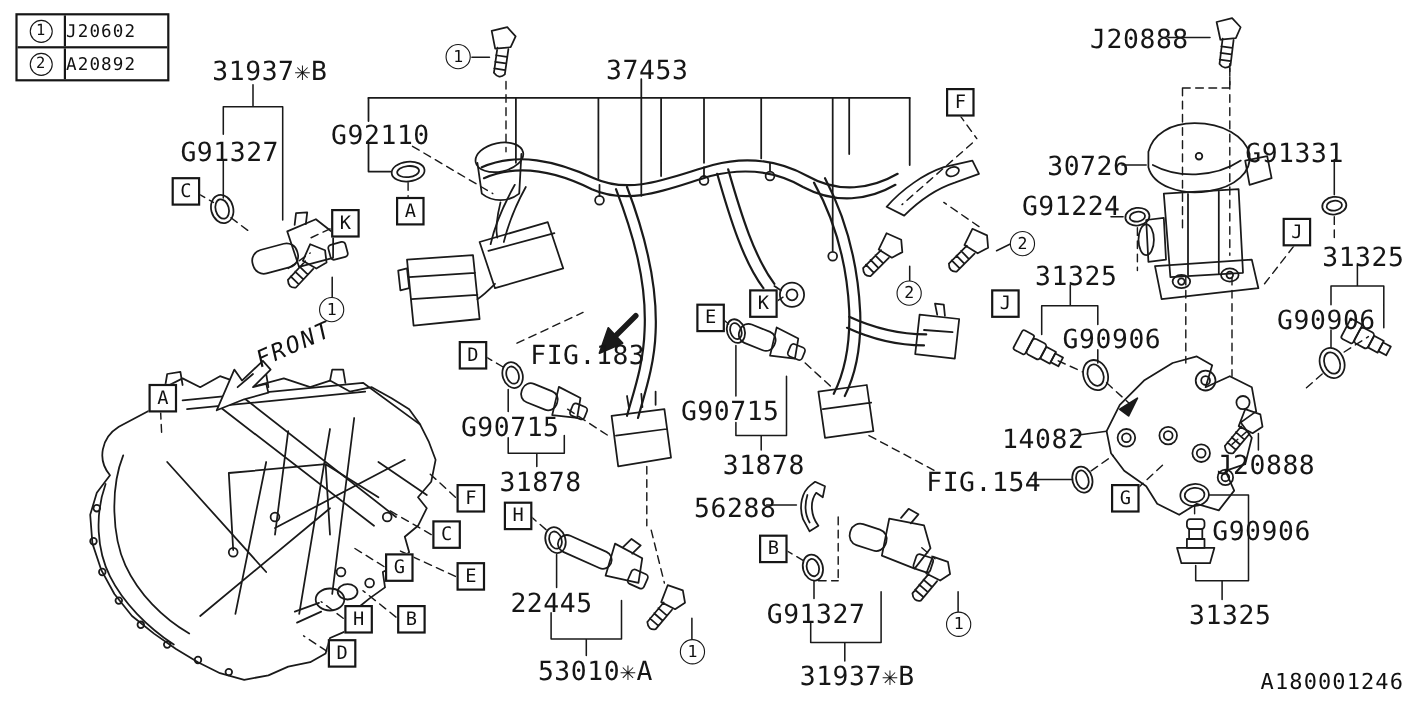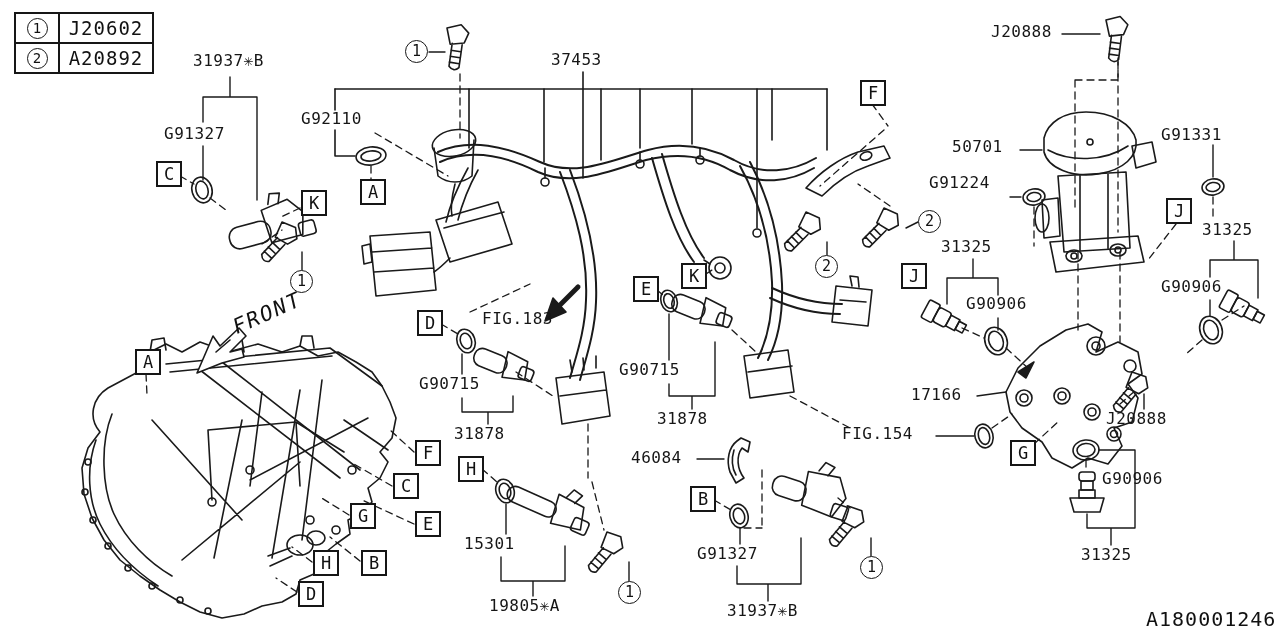--- a/index.html
+++ b/index.html
@@ -1,30 +1,30 @@
 <!DOCTYPE html>
 <html><head>
 <meta charset="utf-8">
 <style>
   html,body{margin:0;padding:0;background:#fff;}
   #stage{position:relative;width:1280px;height:640px;background:#ffffff;overflow:hidden;
          font-family:"DejaVu Sans Mono","DejaVu Sans",monospace;color:#111;}
   #art{position:absolute;left:0;top:0;}
-  .lbl{position:absolute;font-size:16px;line-height:1;letter-spacing:.5px;white-space:nowrap;color:#161616;}
+  .lbl{position:absolute;font-size:24px;line-height:1;letter-spacing:.5px;white-space:nowrap;color:#161616;}
   .cbox{position:absolute;width:22px;height:22px;border:2px solid #161616;background:#fff;
         display:flex;align-items:center;justify-content:center;font-size:17px;line-height:1;}
   .ccirc{position:absolute;width:21px;height:21px;border:1.6px solid #161616;border-radius:50%;background:#fff;
         display:flex;align-items:center;justify-content:center;font-size:15px;line-height:1;}
   #legend{position:absolute;left:14px;top:12px;border:2px solid #161616;background:#fff;}
   #legend .row{display:flex;align-items:center;height:28px;}
   #legend .row + .row{border-top:2px solid #161616;}
   #legend .cnum{width:42px;display:flex;align-items:center;justify-content:center;border-right:2px solid #161616;align-self:stretch;}
   #legend .cnum span{width:19px;height:19px;border:1.5px solid #161616;border-radius:50%;
         display:flex;align-items:center;justify-content:center;font-size:14px;}
-  #legend .code{width:92px;text-align:center;font-size:19px;letter-spacing:1px;}
+  #legend .code{width:92px;font-size:16px;letter-spacing:1px;}
   #front{position:absolute;left:229px;top:317px;font-size:21px;font-style:italic;letter-spacing:2px;
         transform:rotate(-24deg);transform-origin:left top;}
   #drawno{position:absolute;left:1146px;top:607px;font-size:20px;letter-spacing:1px;}
 </style>
 </head>
 <body>
 
 <div id="stage">
 
 <svg id="art" width="1280" height="640" viewBox="0 0 1280 640" fill="none" stroke="#1a1a1a" stroke-width="1.6" stroke-linecap="round" stroke-linejoin="round">
@@ -307,39 +307,39 @@
     </div>
   </div>
 
   <div id="front">FRONT</div>
 
   <div class="lbl" style="left:193px;top:53px">31937✳B</div>
   <div class="lbl" style="left:164px;top:126px">G91327</div>
   <div class="lbl" style="left:301px;top:111px">G92110</div>
   <div class="lbl" style="left:551px;top:52px">37453</div>
   <div class="lbl" style="left:991px;top:24px">J20888</div>
-  <div class="lbl" style="left:952px;top:139px">50701</div>
-  <div class="lbl" style="left:1161px;top:127px">G91331</div>
+  <div class="lbl" style="left:952px;top:139px">30726</div>
+  <div class="lbl" style="left:1132px;top:127px">G91331</div>
   <div class="lbl" style="left:929px;top:175px">G91224</div>
   <div class="lbl" style="left:941px;top:239px">31325</div>
   <div class="lbl" style="left:966px;top:296px">G90906</div>
   <div class="lbl" style="left:1202px;top:222px">31325</div>
   <div class="lbl" style="left:1161px;top:279px">G90906</div>
   <div class="lbl" style="left:419px;top:376px">G90715</div>
   <div class="lbl" style="left:454px;top:426px">31878</div>
   <div class="lbl" style="left:482px;top:311px">FIG.183</div>
   <div class="lbl" style="left:619px;top:362px">G90715</div>
   <div class="lbl" style="left:657px;top:411px">31878</div>
-  <div class="lbl" style="left:631px;top:450px">46084</div>
+  <div class="lbl" style="left:631px;top:450px">56288</div>
   <div class="lbl" style="left:697px;top:546px">G91327</div>
   <div class="lbl" style="left:727px;top:603px">31937✳B</div>
-  <div class="lbl" style="left:464px;top:536px">15301</div>
-  <div class="lbl" style="left:489px;top:598px">19805✳A</div>
+  <div class="lbl" style="left:464px;top:536px">22445</div>
+  <div class="lbl" style="left:489px;top:598px">53010✳A</div>
   <div class="lbl" style="left:842px;top:426px">FIG.154</div>
-  <div class="lbl" style="left:911px;top:387px">17166</div>
+  <div class="lbl" style="left:911px;top:387px">14082</div>
   <div class="lbl" style="left:1106px;top:411px">J20888</div>
   <div class="lbl" style="left:1102px;top:471px">G90906</div>
   <div class="lbl" style="left:1081px;top:547px">31325</div>
 
   <div id="drawno">A180001246</div>
 
   <div class="cbox" style="left:156px;top:161px">C</div>
   <div class="cbox" style="left:301px;top:190px">K</div>
   <div class="cbox" style="left:360px;top:179px">A</div>
   <div class="cbox" style="left:135px;top:349px">A</div>

